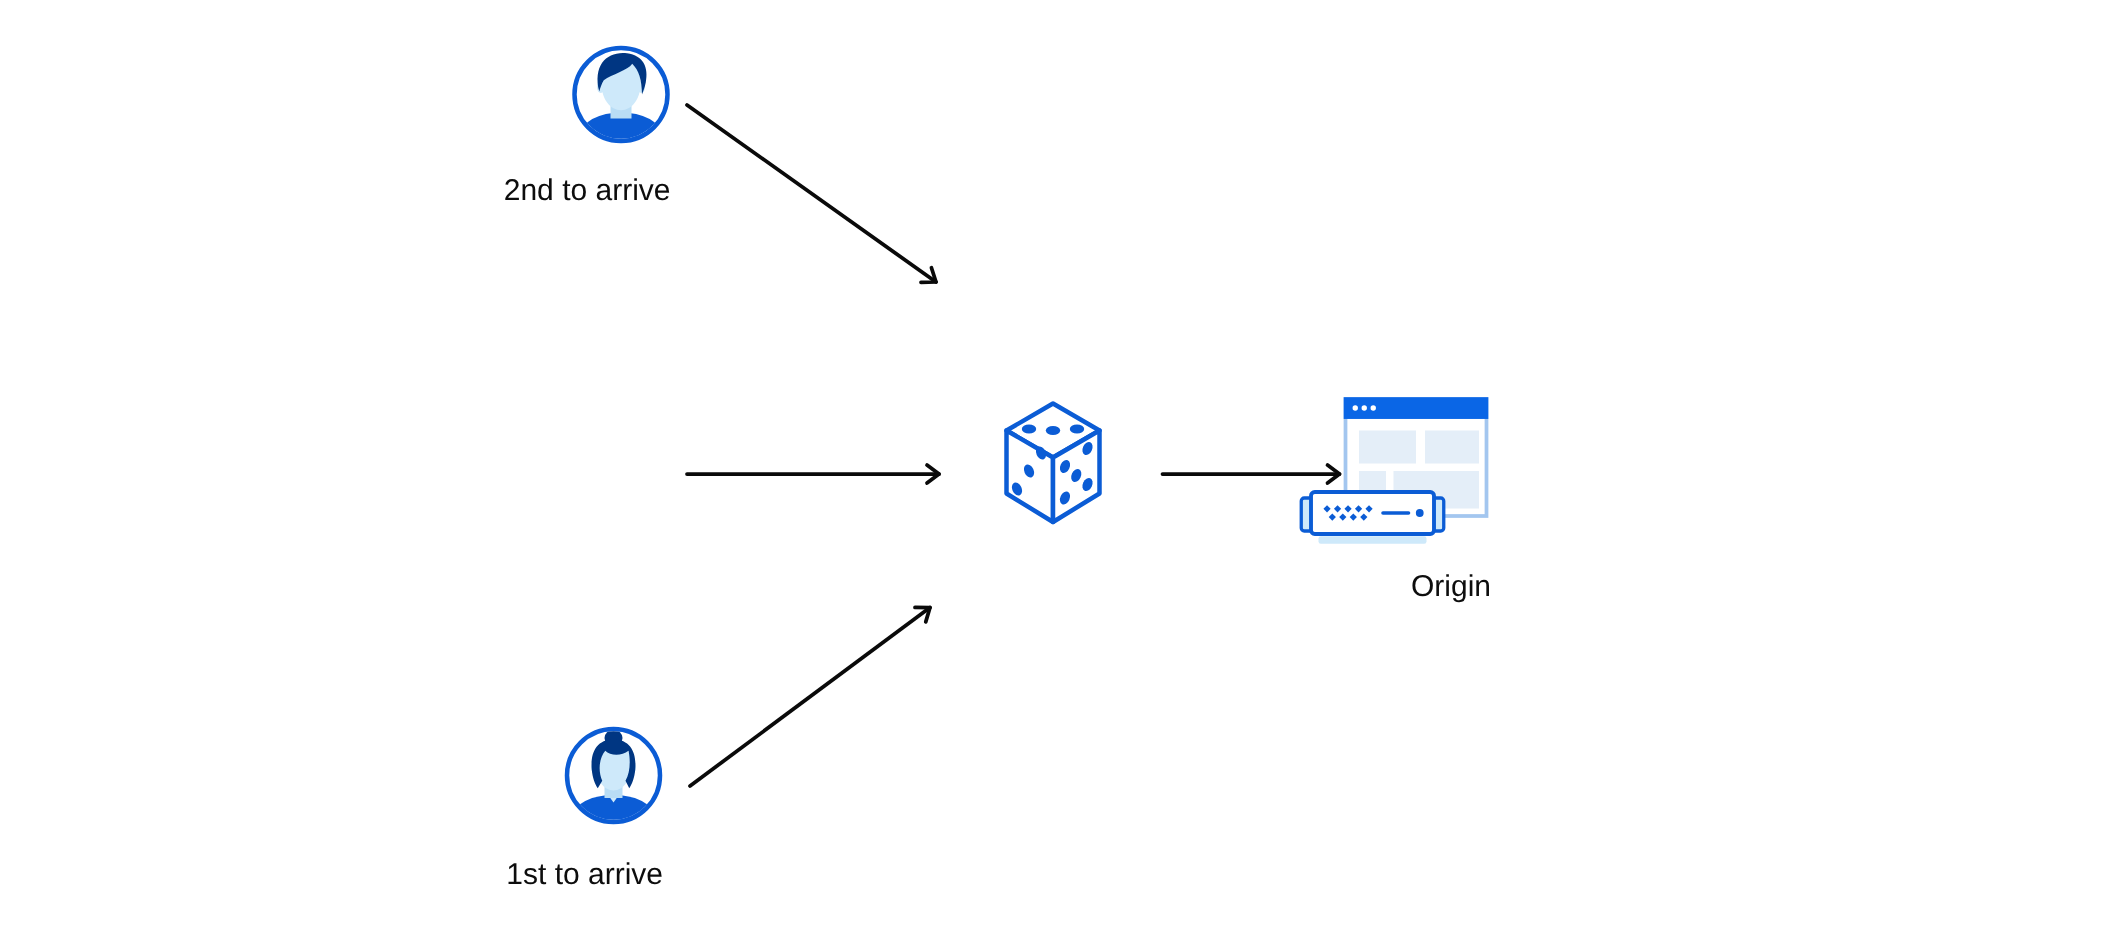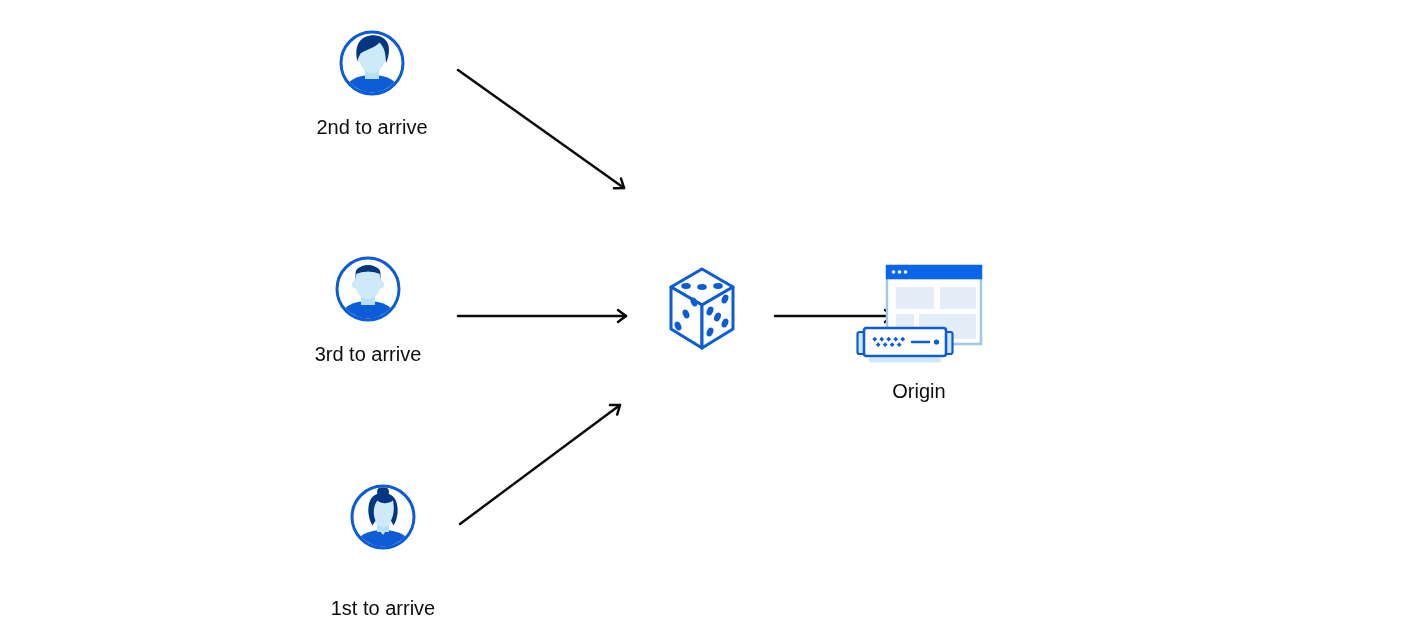--- a/index.html
+++ b/index.html
@@ -3,29 +3,29 @@
 <meta charset="utf-8">
 <style>
   html,body{margin:0;padding:0;}
   body{
     width:1405px;height:633px;position:relative;overflow:hidden;
     background:#ffffff;
     font-family:"Liberation Sans","DejaVu Sans",sans-serif;
   }
   .canvas{position:absolute;inset:0;}
   .arrow-layer{position:absolute;left:0;top:0;pointer-events:none;}
-  .node{position:absolute;display:flex;flex-direction:column;align-items:center;}
+  .node{position:absolute;display:flex;flex-direction:column;align-items:flex-end;}
   .node .label{
     font-size:20px;line-height:26px;color:#0d0d0d;text-align:center;white-space:nowrap;
   }
   .node-visitor-top{left:297px;top:30px;width:150px;}
   .node-visitor-top .label{margin-top:18px;}
   .node-visitor-mid{left:293px;top:256px;width:150px;}
   .node-visitor-mid .label{margin-top:19px;}
-  .node-visitor-bot{left:308px;top:484px;width:150px;gap:25px;}
+  .node-visitor-bot{left:292px;top:484px;width:150px;}
   .node-visitor-bot .label{margin-top:20px;}
   .node-dice{left:667px;top:266px;width:70px;height:86px;}
   .node-origin{left:844px;top:262px;width:150px;}
   .node-origin .label{margin-top:12px;}
   .avatar{width:66px;height:66px;}
   .icon-wrap{line-height:0;}
 </style>
 </head>
 <body>
 
@@ -60,42 +60,20 @@
           <ellipse cx="19.5" cy="28" rx="2.6" ry="4" fill="#CEE9FA"></ellipse>
           <ellipse cx="46.5" cy="28" rx="2.6" ry="4" fill="#CEE9FA"></ellipse>
           <path d="M33 9 C42 9 46 16 46 26 C46 36 40 43.5 33 43.5 C26 43.5 20 36 20 26 C20 16 24 9 33 9 Z" fill="#CEE9FA"></path>
           <path d="M18.5 31 C14 13 24 4 37 5.5 C48 7 51.5 15 49.5 25 C48.8 28.5 47.8 31 47 33 C46.8 23 45 17 40.5 12.5 C37.5 17 27 19.5 21.5 23.5 C20 26 19.2 28.5 18.5 31 Z" fill="#003682"></path>
         </g>
       </svg>
     </div>
     <div class="label">2nd to arrive</div>
   </div>
 
-  <div class="node node-visitor-mid">
-    <div class="avatar icon-wrap">
-      <svg viewBox="0 0 66 66" width="66" height="66">
-        <defs>
-            <clipPath id="clipB">
-              <circle cx="33" cy="33" r="29.5"></circle>
-            </clipPath>
-          </defs>
-        <circle cx="33" cy="33" r="31" fill="#ffffff" stroke="#0B5CD5" stroke-width="3"></circle>
-        <g clip-path="url(#clipB)">
-          <path d="M1 66 Q8 45 33 45 Q58 45 65 66 Z" fill="#0B5CD5"></path>
-          <rect x="26" y="30" width="14" height="19" fill="#B9DDF5"></rect>
-          <ellipse cx="19.5" cy="28.5" rx="2.6" ry="4" fill="#CEE9FA"></ellipse>
-          <ellipse cx="46.5" cy="28.5" rx="2.6" ry="4" fill="#CEE9FA"></ellipse>
-          <path d="M33 10 C42 10 46 17 46 26.5 C46 36 40 43.5 33 43.5 C26 43.5 20 36 20 26.5 C20 17 24 10 33 10 Z" fill="#CEE9FA"></path>
-          <path d="M21 25 Q20 9 33 9 Q46 9 45 25 Q45.5 21 45.5 18 Q40 15.5 33 15.5 Q26 15.5 20.5 18 Q20.5 21 21 25 Z" fill="#003682"></path>
-          <path d="M20.5 18 Q20 10 33 10 Q46 10 45.5 18 Q40 15 33 15 Q26 15 20.5 18 Z" fill="#003682"></path>
-        </g>
-      </svg>
-    </div>
-    <div class="label">3rd to arrive</div>
-  </div>
 
   <div class="node node-visitor-bot">
     <div class="avatar icon-wrap">
       <svg viewBox="0 0 66 66" width="66" height="66">
         <defs>
             <clipPath id="clipC">
               <circle cx="33" cy="33" r="29.5"></circle>
             </clipPath>
           </defs>
         <circle cx="33" cy="33" r="31" fill="#ffffff" stroke="#0B5CD5" stroke-width="3"></circle>

